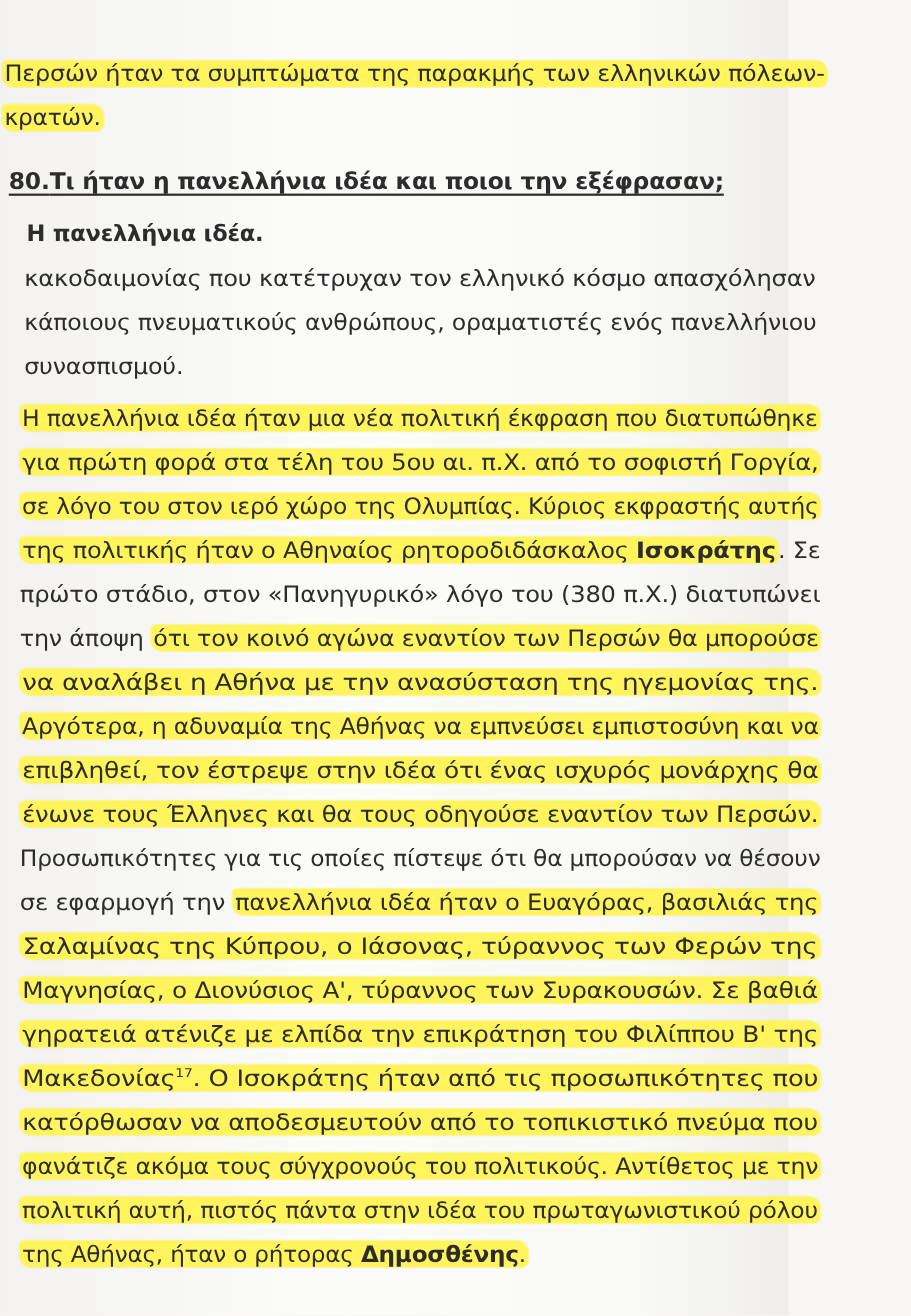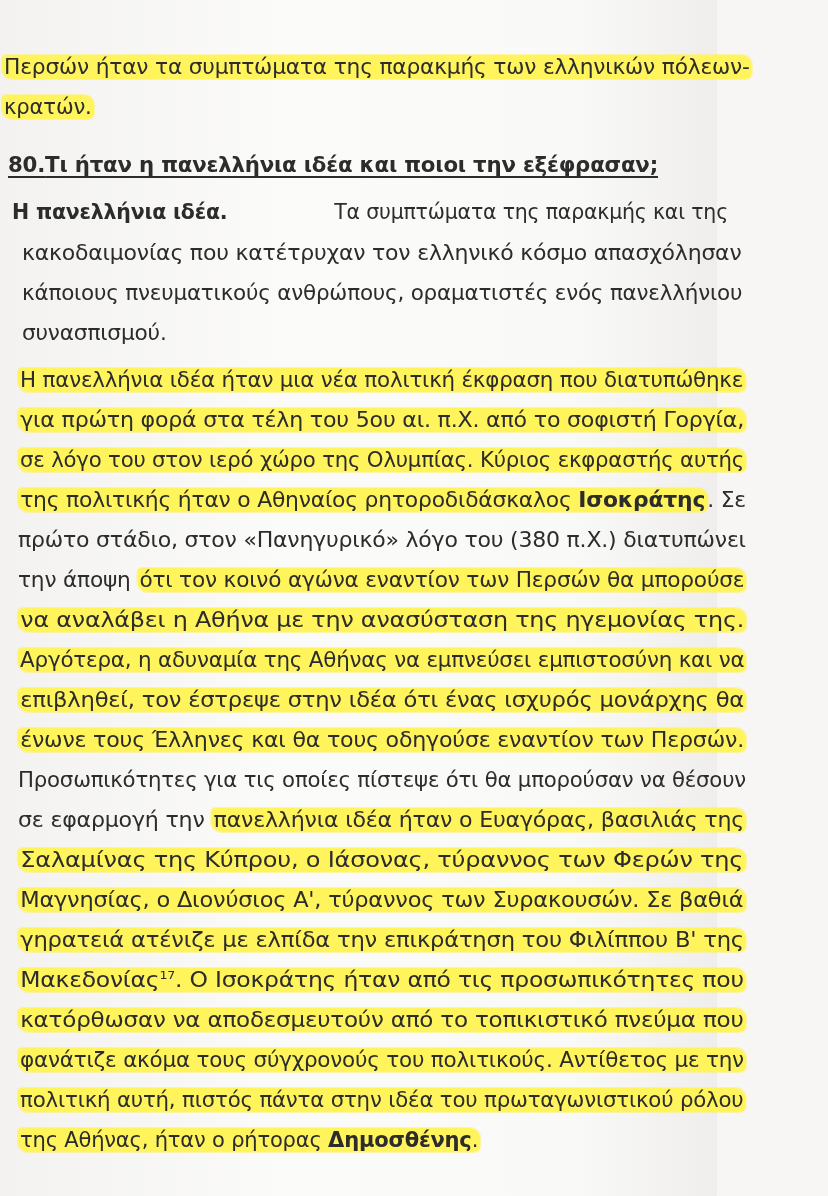--- a/index.html
+++ b/index.html
@@ -45,23 +45,22 @@
     <span class="hl">Περσών ήταν τα συμπτώματα της παρακμής των ελληνικών πόλεων-</span>
   </div>
   <div class="line" style="top: 92px; left: 2px; transform: scaleX(1.034);">
     <span class="hl">κρατών.</span>
   </div>
 
   <div class="line heading" style="top: 150px; left: 8px; transform: scaleX(1.014);">
     <span>80.</span><span>Τι ήταν η πανελλήνια ιδέα και ποιοι την εξέφρασαν;</span>
   </div>
 
-  <div class="line j" style="top:197px; left:12px; width:716px;">
+  <div class="line j" style="top:197px; left:24px; width:716px;">
     <span class="b">Η πανελλήνια ιδέα.</span>
-    <span> Τα συμπτώματα της παρακμής και της</span>
   </div>
   <div class="line" style="top: 238px; left: 22px; transform: scaleX(1.073);">
     <span>κακοδαιμονίας που κατέτρυχαν τον ελληνικό κόσμο απασχόλησαν</span>
   </div>
   <div class="line" style="top: 278px; left: 22px; transform: scaleX(1.048);">
     <span>κάποιους πνευματικούς ανθρώπους, οραματιστές ενός πανελλήνιου</span>
   </div>
   <div class="line" style="top: 318px; left: 22px; transform: scaleX(1.058);">
     <span>συνασπισμού.</span>
   </div>

